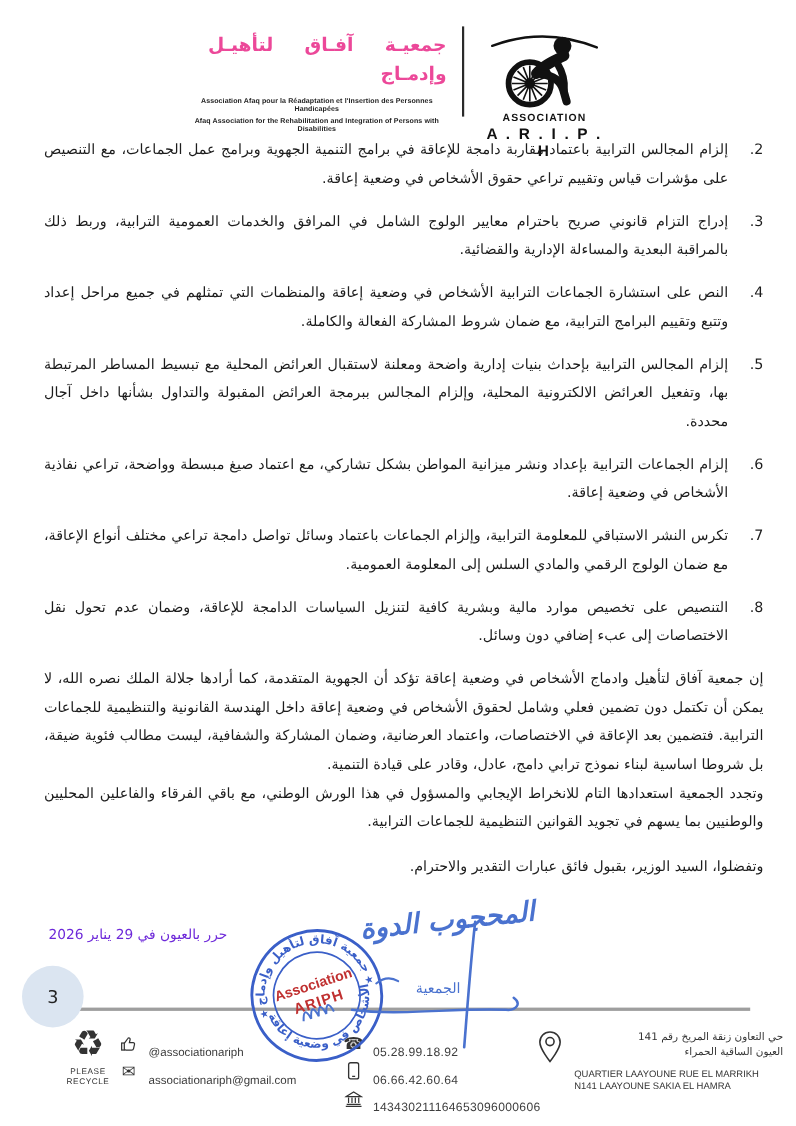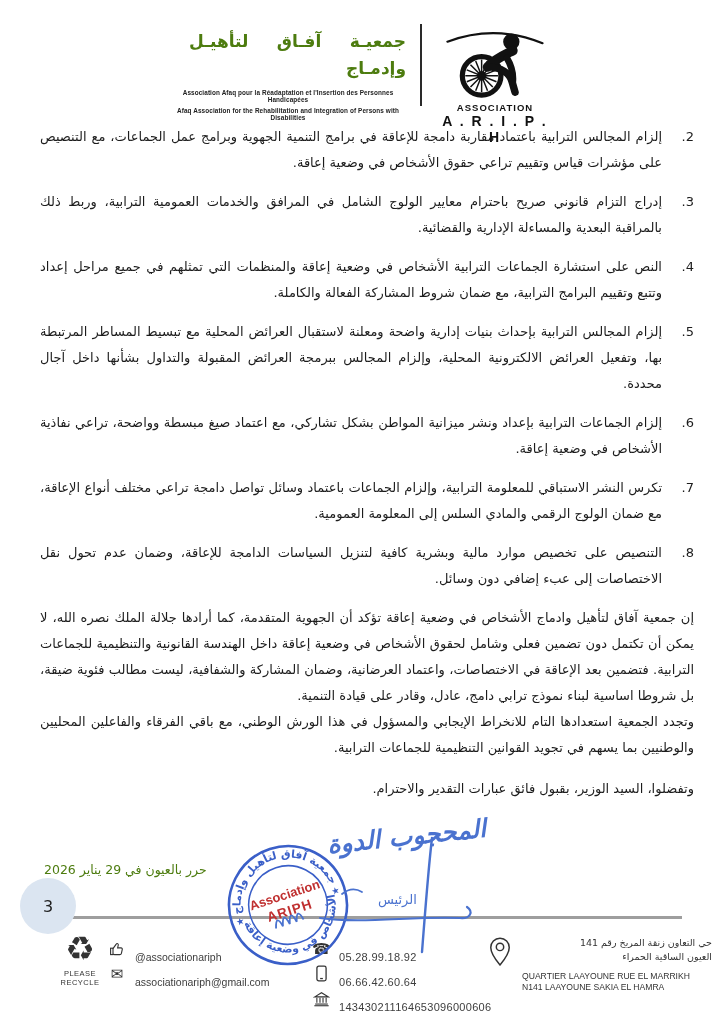--- a/index.html
+++ b/index.html
@@ -7,21 +7,21 @@
     position:relative; width:724px; height:1024px; background:#ffffff;
     margin:0 auto; overflow:hidden;
     font-family:"DejaVu Sans", sans-serif; color:#1c1c1c;
   }
 
   
   .header { position:absolute; top:22px; left:0; width:100%;
     display:flex; justify-content:center; align-items:flex-start; gap:14px; }
   .h-text { width:236px; direction:rtl; padding-top:6px; }
   .h-title { font-weight:bold; font-size:17px; line-height:27px;
-    text-align:justify; text-align-last:justify; color:#4d7c0f;margin-left:19px; }
+    text-align:justify; text-align-last:justify; color:#ec4899;margin-left:19px; }
   .h-sub { direction:ltr; text-align:center; font-size:6.4px; font-weight:600;
     color:#222; margin-top:7px; letter-spacing:.1px;
     font-family:"Liberation Sans", sans-serif; }
   .h-sub + .h-sub { margin-top:4px; }
   .h-divider { width:2px; height:82px; background:#2a2a2a; margin-top:2px; }
   .h-logo { width:118px; text-align:center; }
   .h-logo svg { display:block; margin:0 auto; }
   .h-cap1 { font-size:9.5px; font-weight:bold; letter-spacing:1px; color:#111;
     font-family:"Liberation Sans", sans-serif; margin-top:2px; }
   .h-cap2 { font-size:14px; font-weight:bold; letter-spacing:2px; color:#111;
@@ -30,21 +30,21 @@
   
   .content { position:absolute; top:124px; right:30px; left:40px;
     direction:rtl; font-size:13px; line-height:26px; text-align:justify; }
   .li { display:flex; margin-bottom:13px; }
   .li-num { flex:0 0 32px; width:32px; }
   .li-text { flex:1; }
   .para { }
   .closing { margin-top:15px; text-align:right; }
 
   .date-line { position:absolute; left:44px; top:842px; direction:rtl;
-    font-size:12.5px; color:#4d7c0f;margin-top:20px; }
+    font-size:12.5px; color:#6d28d9; }
 
   
   .stamp { position:absolute; left:226px; top:843px; width:124px; height:124px;
     transform:rotate(-18deg); z-index:5; }
 
   
   .signature { position:absolute; left:312px; top:822px; width:180px; height:140px; z-index:6; }
   .sig-name { position:absolute; right:6px; top:0; direction:rtl;
     font-size:25px; font-style:italic; font-weight:600; color:#4a72cf;
     transform:rotate(-6deg); white-space:nowrap; }
@@ -184,21 +184,21 @@
     </svg>
   </div>
 
   <div class="signature">
     <svg class="sig-strokes" width="180" height="140" viewBox="0 0 180 140">
       <path d="M8 96 C50 102 100 94 148 96 C158 97 162 90 155 85" fill="none" stroke="#4a72cf" stroke-width="2.2" stroke-linecap="round"></path>
       <path d="M120 16 C116 50 113 92 110 130" fill="none" stroke="#4a72cf" stroke-width="2.4" stroke-linecap="round"></path>
       <path d="M30 72 q10 -8 20 -2" fill="none" stroke="#4a72cf" stroke-width="1.8" stroke-linecap="round"></path>
     </svg>
     <div class="sig-name">المحجوب الدوة</div>
-    <div class="sig-title">الرئيس</div>
+    <div class="sig-title">الجمعية</div>
   </div>
 
   <div class="page-badge">3</div>
   <div class="footer-divider"></div>
 
   <div class="footer">
 
     <div class="recycle">
       <div class="recycle-glyph">♻</div>
       <div class="recycle-label">

